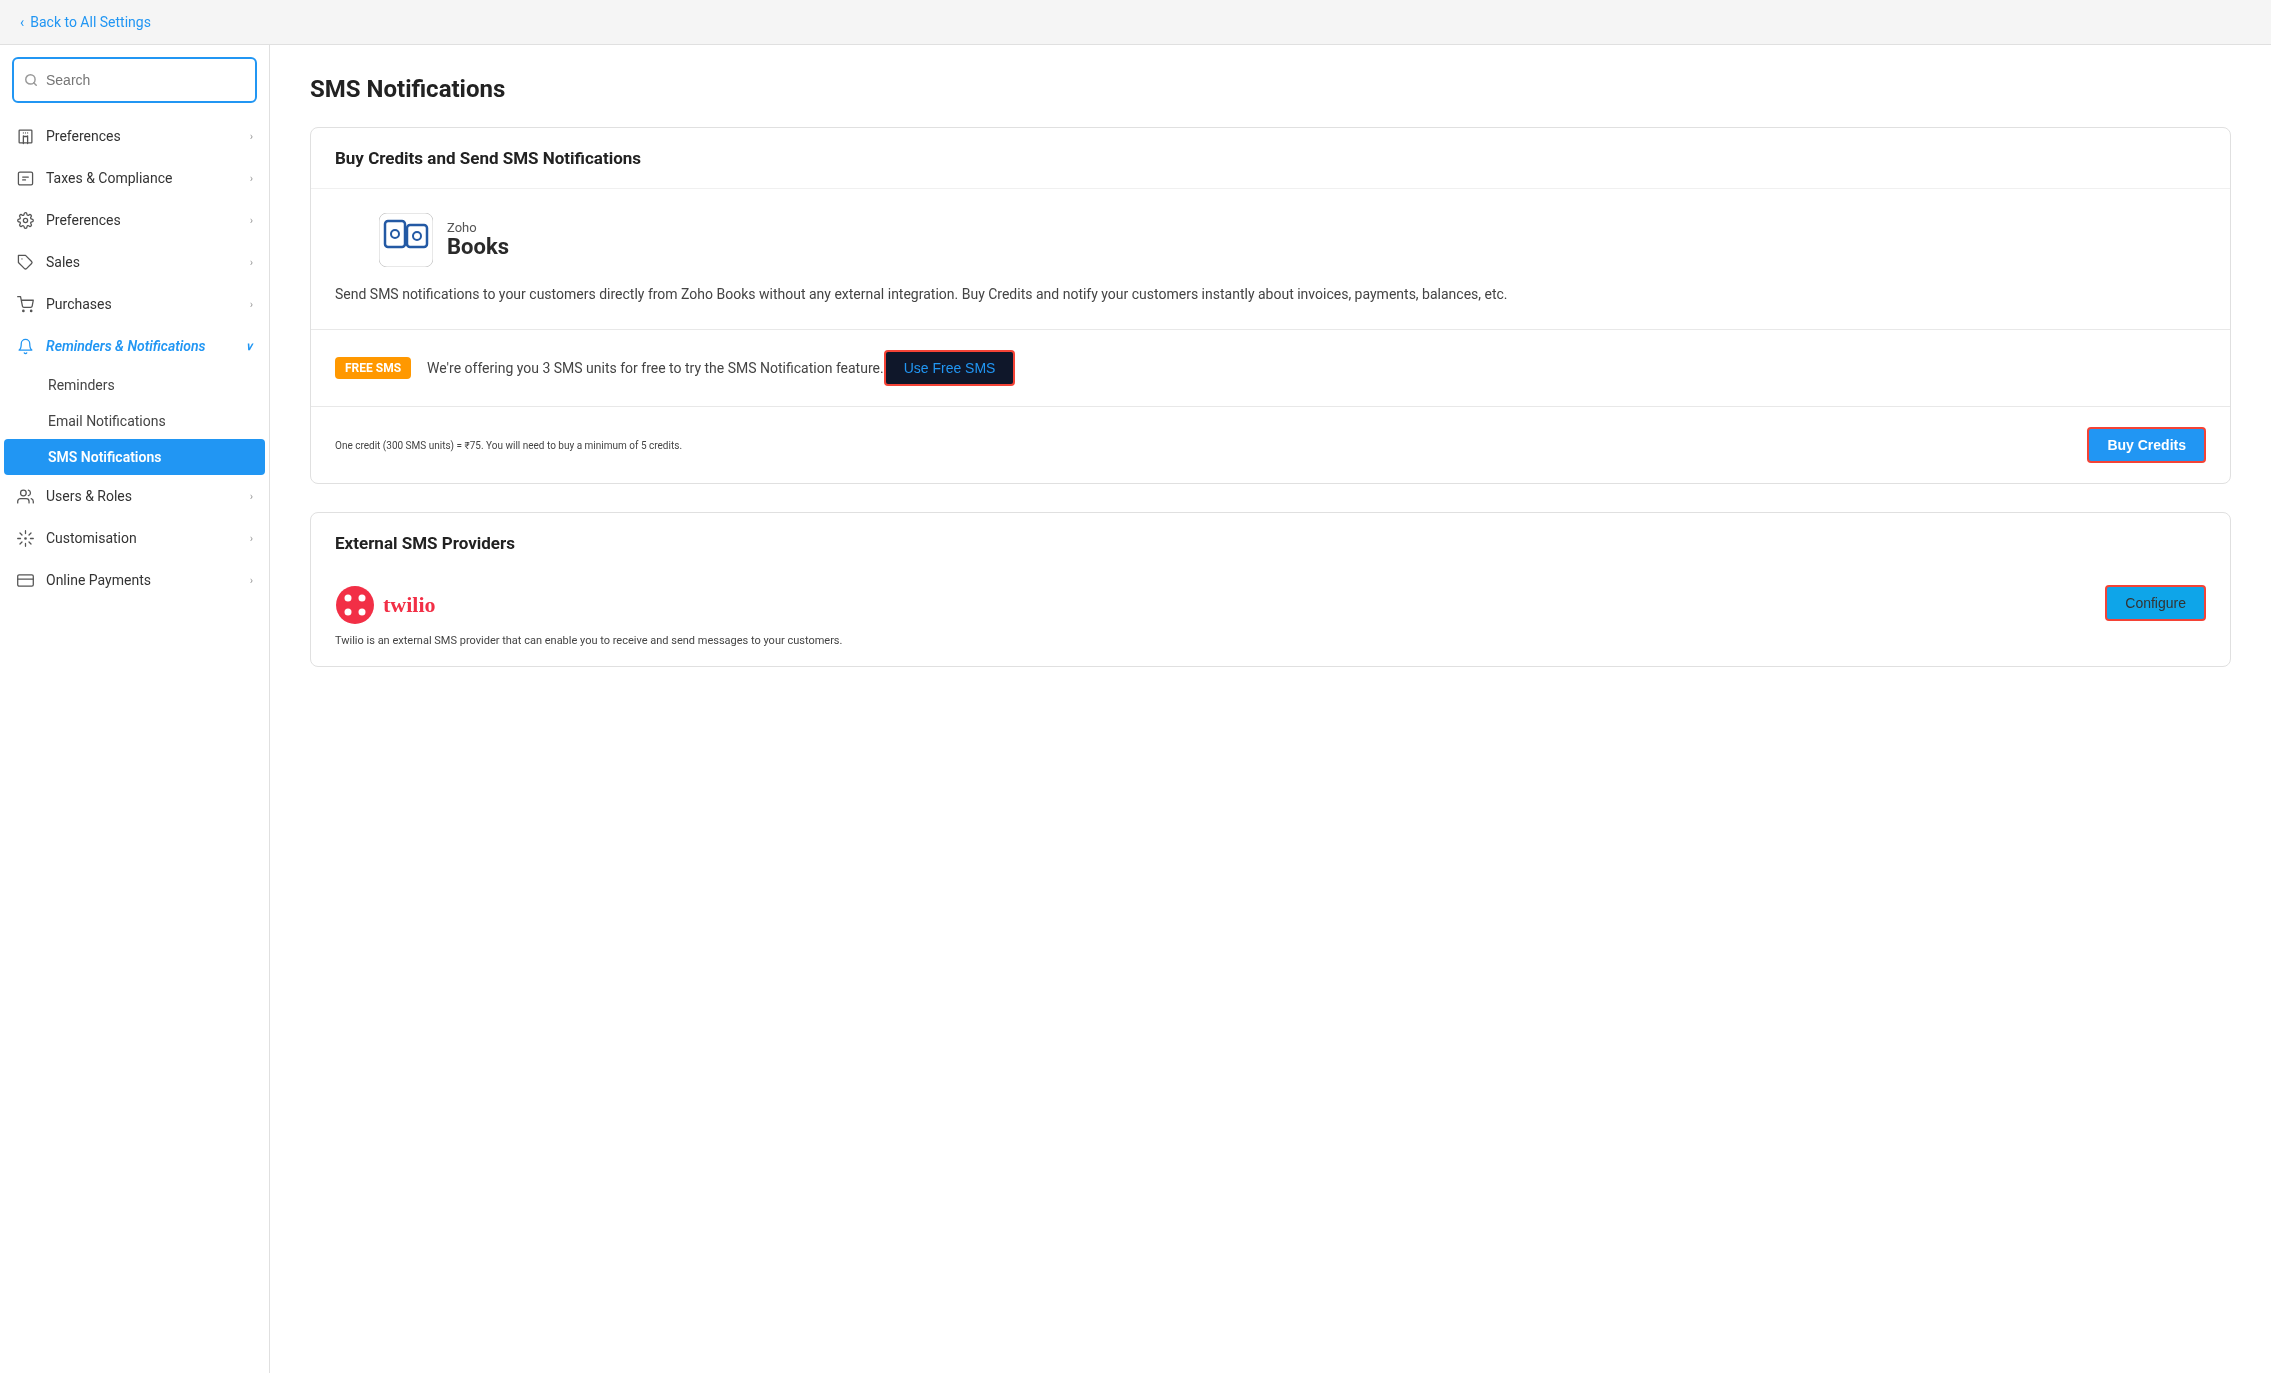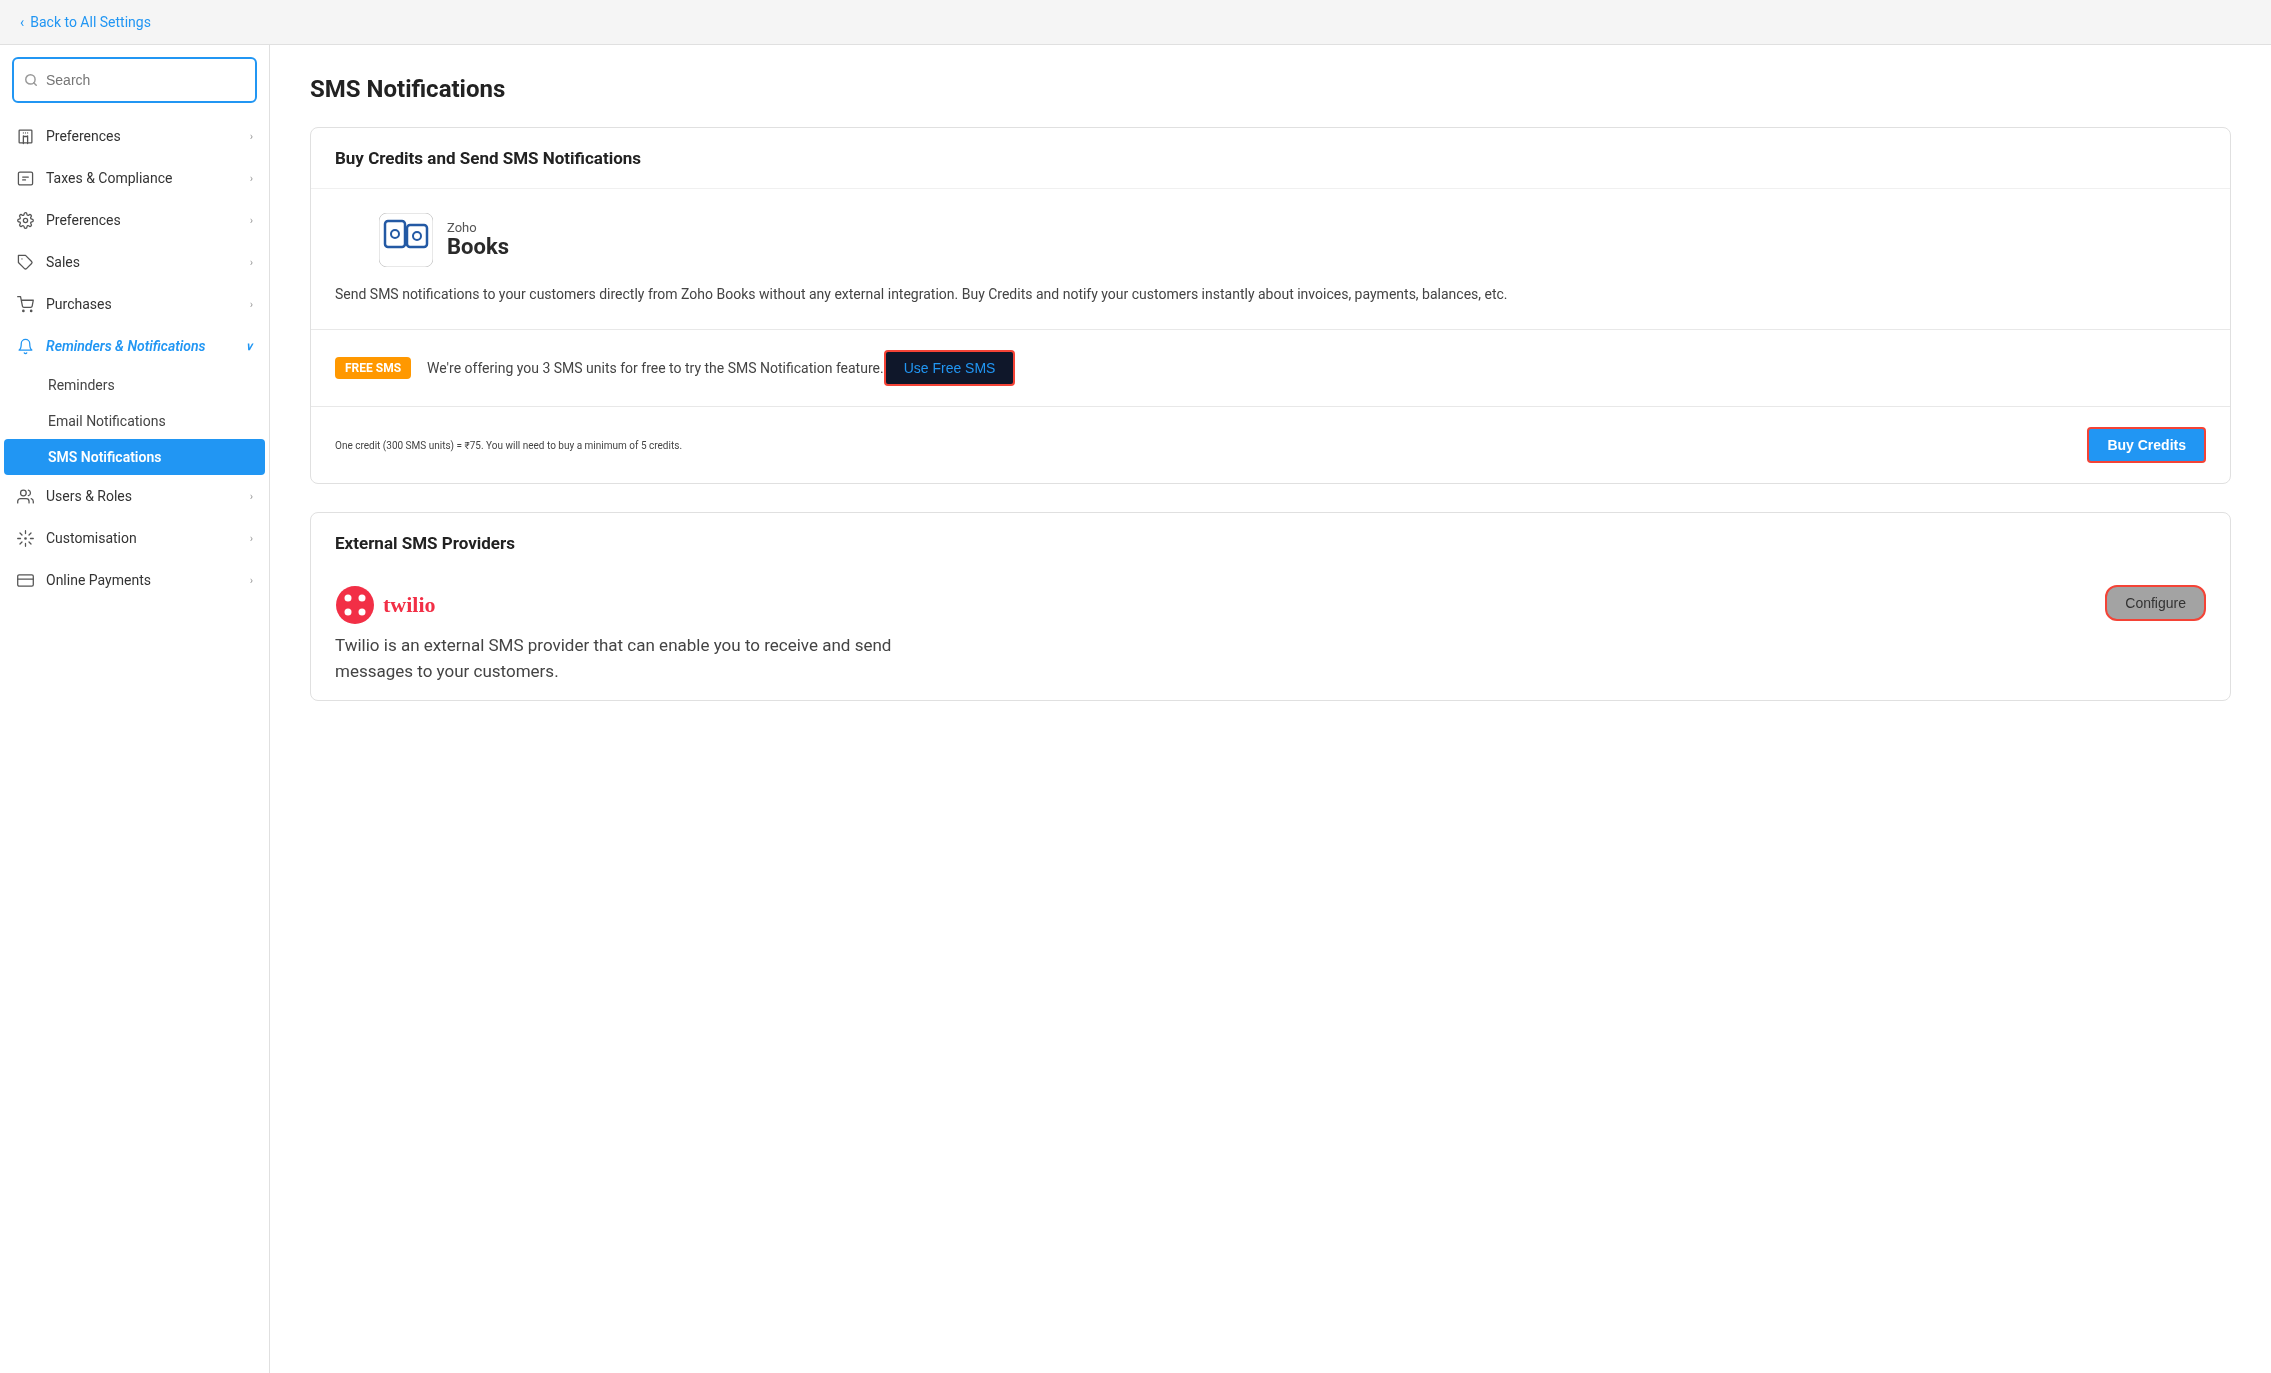--- a/index.html
+++ b/index.html
@@ -296,31 +296,31 @@
       width: 40px;
       height: 40px;
     }
     .twilio-name {
       font-size: 22px;
       font-weight: 700;
       color: #F22F46;
       font-family: Georgia, serif;
     }
     .twilio-desc {
-      font-size: 17px;
+      font-size: 11px;
       color: #444;
       line-height: 1.5;
       max-width: 560px;
     }
     .configure-btn {
       border: 2px solid #F44336;
-      background: #a3a3a3;
+      background: #0ea5e9;
       color: #333;
       padding: 8px 18px;
-      border-radius: 12px;
+      border-radius: 4px;
       font-size: 14px;
       cursor: pointer;
       white-space: nowrap;
       flex-shrink: 0;
     }
 
     
     svg { display: block; }
   </style>
 </head>

